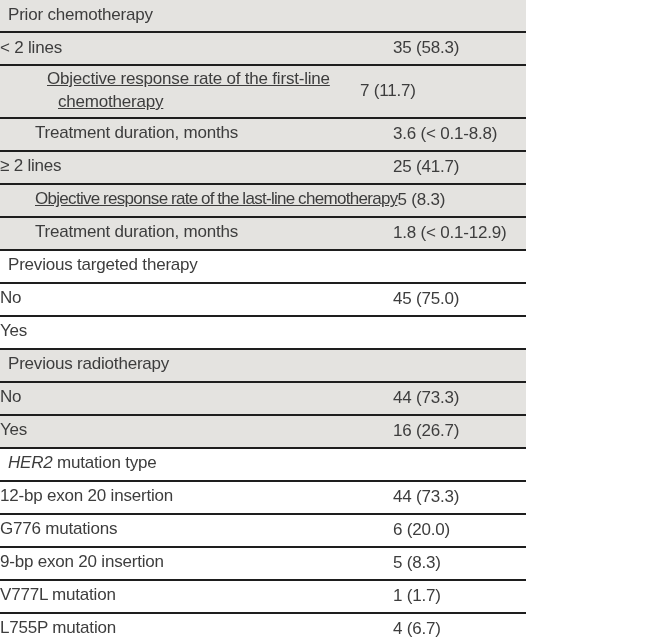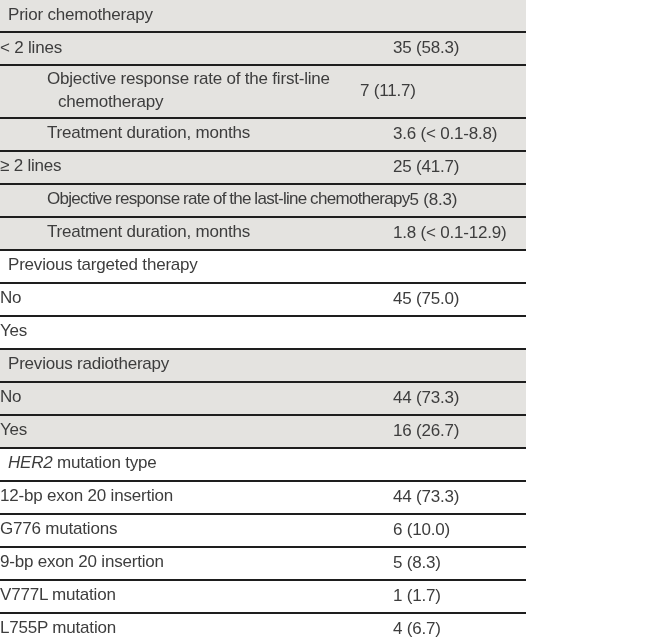--- a/index.html
+++ b/index.html
@@ -37,30 +37,32 @@
     flex: 1;
     font-size: 17px;
     letter-spacing: -0.2px;
     color: var(--text, #3d3d3d);
     padding-top: 2px;
     padding-bottom: 3px;
     line-height: 1.35;
   }
   .label.indent-0 { padding-left: 8px; }
   .label.indent-1 { }
-  .label.indent-2 { padding-left: 47px; }
+  .label.indent-2 { padding-left: 35px; }
   .label.two-line {
     padding-left: 58px;
     text-indent: -11px;
     max-width: 302px;
+    text-decoration: underline;
   }
   .label.condensed {
     letter-spacing: -0.7px;
     word-spacing: -0.5px;
     white-space: nowrap;
+    text-decoration: underline;
   }
   .label i {
     font-style: italic;
   }
   .value {
     width: 236px;
     text-align: left;
     font-size: 17px;
     letter-spacing: -0.2px;
     color: var(--text, #3d3d3d);
@@ -128,21 +130,21 @@
       <div class="row plain">
     <div class="label indent-0"><i>HER2</i> mutation type</div>
     <div class="value"></div>
   </div>
       <div class="row plain">
     <div class="label indent-1">12-bp exon 20 insertion</div>
     <div class="value">44 (73.3)</div>
   </div>
       <div class="row plain">
     <div class="label indent-1">G776 mutations</div>
-    <div class="value">6 (10.0)</div>
+    <div class="value">6 (20.0)</div>
   </div>
       <div class="row plain">
     <div class="label indent-1">9-bp exon 20 insertion</div>
     <div class="value">5 (8.3)</div>
   </div>
       <div class="row plain">
     <div class="label indent-1">V777L mutation</div>
     <div class="value">1 (1.7)</div>
   </div>
       <div class="row plain">

